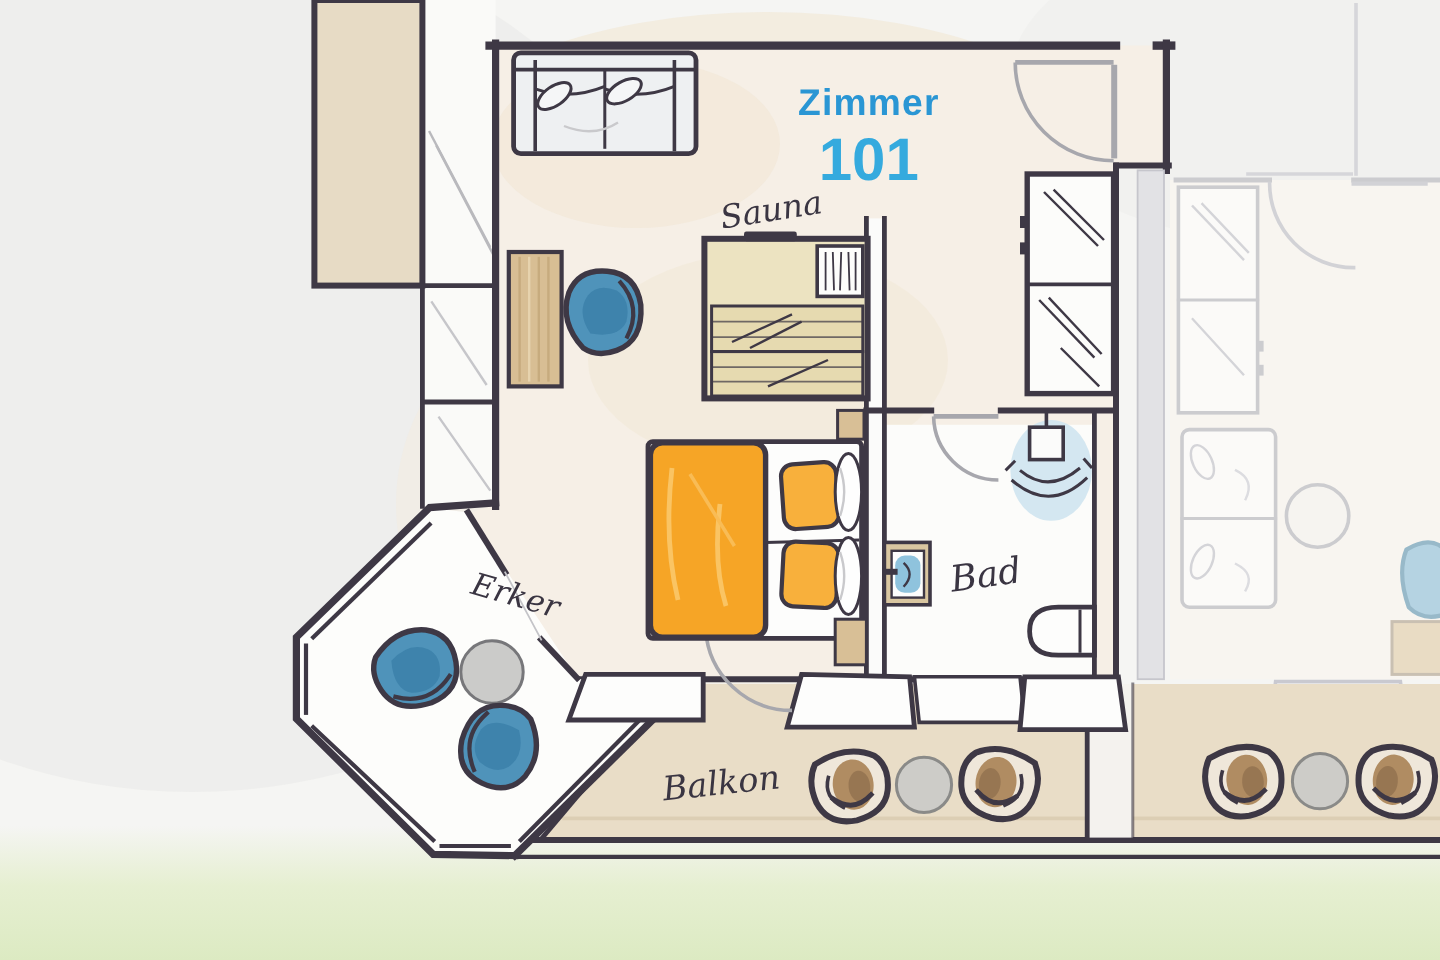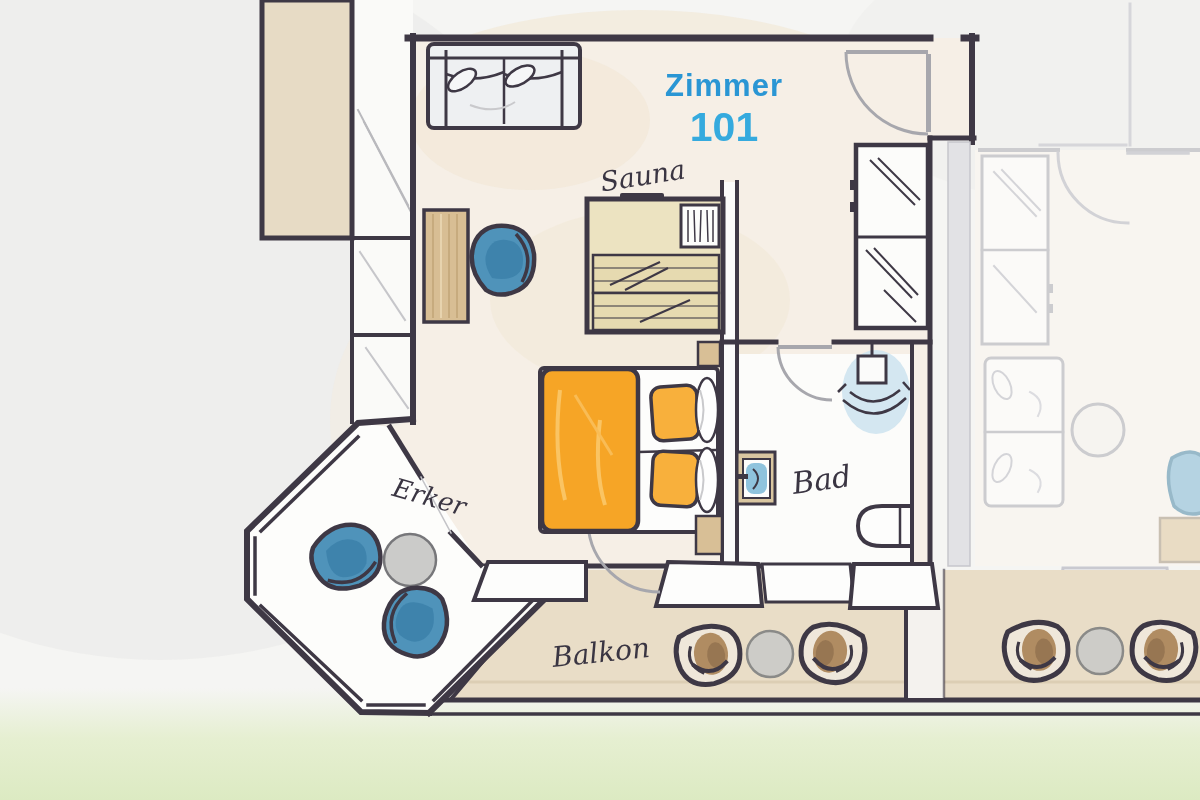--- a/index.html
+++ b/index.html
@@ -3,21 +3,21 @@
 <meta charset="utf-8">
 <style>
   html,body{margin:0;padding:0;background:#ffffff;}
   #stage{position:relative;width:1200px;height:800px;overflow:hidden;
          background:#f6f6f4;font-family:"Liberation Sans",sans-serif;}
   #plan-svg{position:absolute;left:0;top:0;}
   .lbl{position:absolute;pointer-events:none;white-space:nowrap;}
   .title-main{font-family:"Liberation Sans",sans-serif;font-weight:700;
               font-size:31px;color:#2a96d4;letter-spacing:1px;width:140px;text-align:center;}
   .title-num{font-family:"Liberation Sans",sans-serif;font-weight:700;
-             font-size:41px;color:#35aade;width:140px;text-align:center;}
+             font-size:50px;color:#35aade;width:140px;text-align:center;}
   .script{font-family:"DejaVu Serif",serif;font-style:italic;color:#3a3542;}
   .lbl-sauna{font-size:27px;transform:rotate(-9deg);}
   .lbl-bad{font-size:30px;transform:rotate(-8deg);}
   .lbl-erker{font-size:26px;transform:rotate(16deg);}
   .lbl-balkon{font-size:28px;transform:rotate(-6deg);}
 </style>
 </head>
 <body>
 
 <div id="stage">

